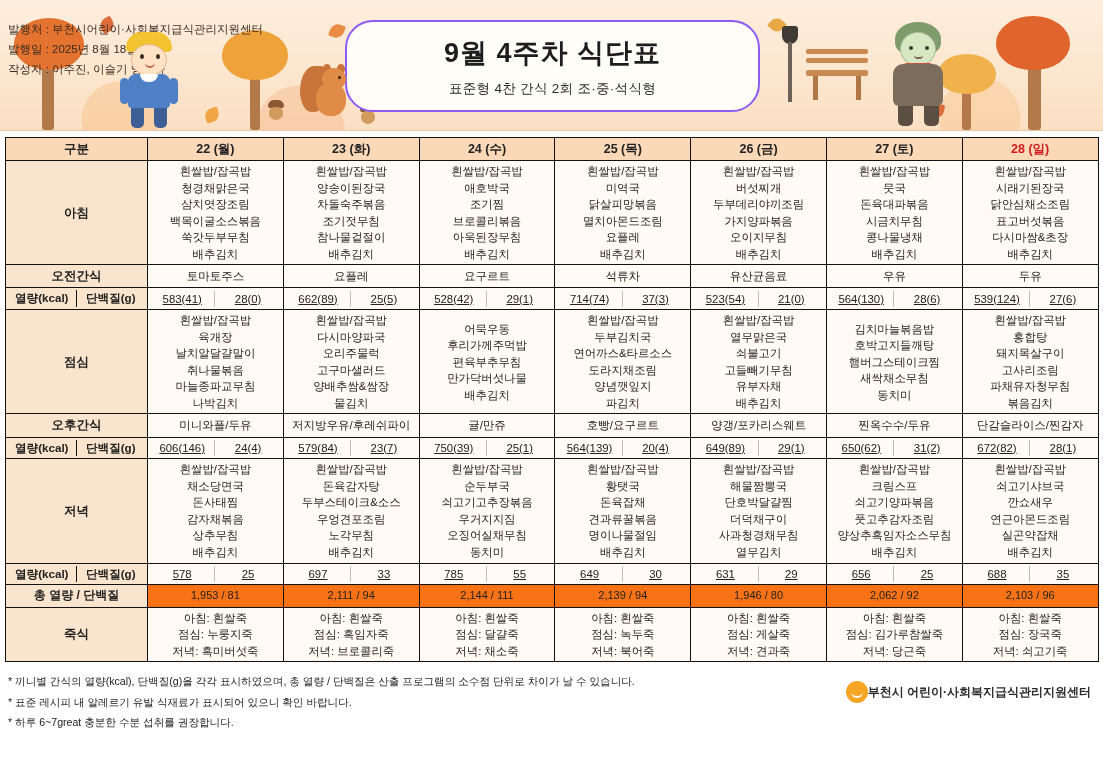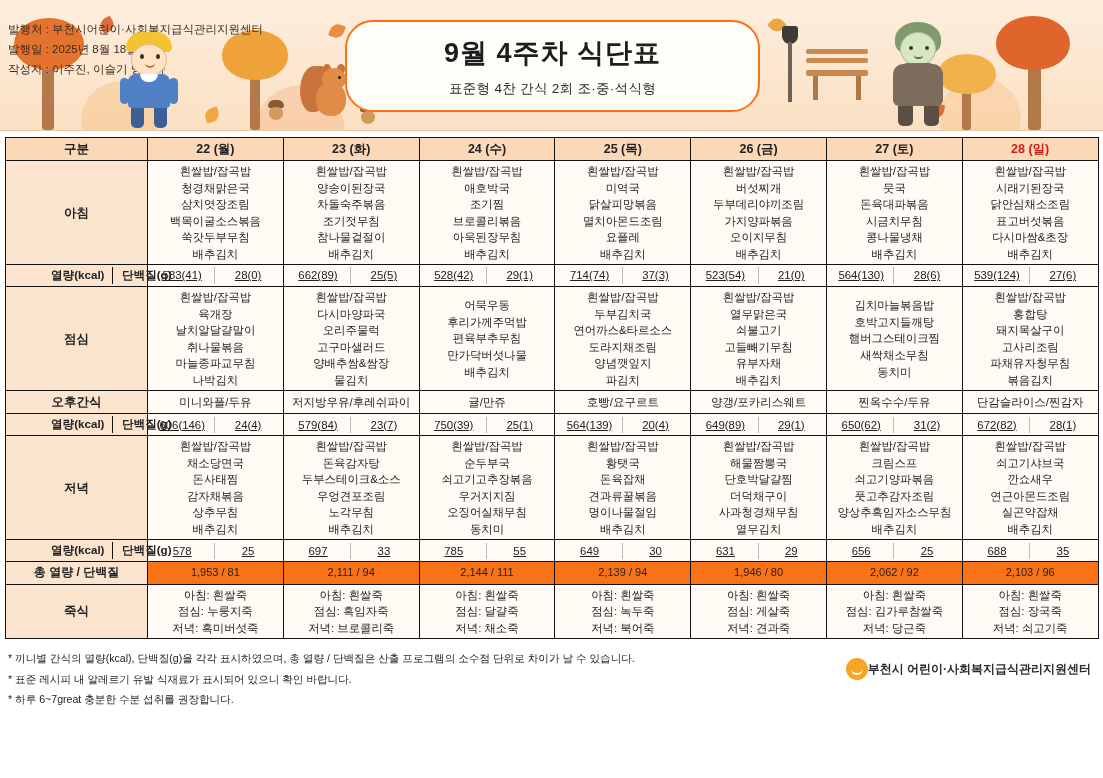--- a/index.html
+++ b/index.html
@@ -29,21 +29,21 @@
       linear-gradient(180deg,#fdeedd 0%, #fbe0c3 100%);
   }
   .pub-info {
     position:absolute; left:8px; top:20px;
     font-size:11.5px; color:#3a2b20; line-height:1.72;
     z-index:4;
   }
   .title-box {
     position:absolute; left:345px; top:20px; width:415px; height:92px;
     background:#fffdf7;
-    border:2px solid #f97316;
+    border:2px solid #8b5cf6;
     border-radius:28px;
     z-index:4;
     display:flex; flex-direction:column; align-items:center; justify-content:center;
   }
   .title-main { font-size:27px; font-weight:bold; color:#1d1d1d; letter-spacing:1px; }
   .title-sub { font-size:13.5px; color:#2b2b2b; margin-top:9px; letter-spacing:0.3px; }
 
   
   .deco { position:absolute; z-index:3; }
   .tree-trunk { background:#b4794a; border-radius:3px; }
@@ -118,21 +118,21 @@
   thead th { background:#fbd9b8; font-weight:bold; font-size:12.5px; height:22px; }
   th.sunday { color:#d01b1b;margin-left:6px; }
   td.rowlabel { background:#fbe4cd; font-weight:bold; font-size:12.5px;margin-top:37px; }
   td.rowlabel.small { font-size:12px; }
   td.meal { background:#fffaf4; font-size:11.4px; padding:5px 2px; }
   td.snack { background:#fffaf4; height:20px; }
   td.kcal { background:#fffaf4; height:20px; font-size:11.4px;text-decoration:underline; }
   td.total { background:#f97316; font-size:11px; height:20px;margin-top:20px; }
   td.porridge { background:#fffaf4; text-align:left; padding:5px 7px; font-size:11.4px; }
   .kcal-label { background:#fbe4cd; font-weight:bold; font-size:11.6px; }
-  .split { display:flex; width:100%;margin-left:36px; }
+  .split { display:flex; width:100%; }
   .split > div { flex:1 1 50%; }
   .split > div:first-child { border-right:1px solid #111; }
   .kcal-label .split > div:first-child { border-right:1px solid #111; }
   .kcal-cell-inner { display:flex; }
   .kcal-cell-inner > div { flex:1 1 50%; }
   .kcal-cell-inner > div:first-child { border-right:1px solid #bbb; }
 
   
   .footer { position:relative; margin-top:5px; padding:4px 10px 0 8px; height:64px; }
   .notes { font-size:10.6px; color:#222; line-height:1.92; }
@@ -258,20 +258,30 @@
           <td class="rowlabel">아침</td>
           <td class="meal">흰쌀밥/잡곡밥<br>청경채맑은국<br>삼치엿장조림<br>백목이굴소스볶음<br>쑥갓두부무침<br>배추김치</td>
           <td class="meal">흰쌀밥/잡곡밥<br>양송이된장국<br>차돌숙주볶음<br>조기젓무침<br>참나물겉절이<br>배추김치</td>
           <td class="meal">흰쌀밥/잡곡밥<br>애호박국<br>조기찜<br>브로콜리볶음<br>아욱된장무침<br>배추김치</td>
           <td class="meal">흰쌀밥/잡곡밥<br>미역국<br>닭살피망볶음<br>멸치아몬드조림<br>요플레<br>배추김치</td>
           <td class="meal">흰쌀밥/잡곡밥<br>버섯찌개<br>두부데리야끼조림<br>가지양파볶음<br>오이지무침<br>배추김치</td>
           <td class="meal">흰쌀밥/잡곡밥<br>뭇국<br>돈육대파볶음<br>시금치무침<br>콩나물냉채<br>배추김치</td>
           <td class="meal">흰쌀밥/잡곡밥<br>시래기된장국<br>닭안심채소조림<br>표고버섯볶음<br>다시마쌈&amp;초장<br>배추김치</td>
         </tr>
 
+        <tr>
+          <td class="rowlabel">오전간식</td>
+          <td class="snack">토마토주스</td>
+          <td class="snack">요플레</td>
+          <td class="snack">요구르트</td>
+          <td class="snack">석류차</td>
+          <td class="snack">유산균음료</td>
+          <td class="snack">우유</td>
+          <td class="snack">두유</td>
+        </tr>
 
         <tr>
           <td class="kcal-label">
             <div class="split">
               <div>열량(kcal)</div>
               <div>단백질(g)</div>
             </div>
           </td>
           <td class="kcal">
             <div class="kcal-cell-inner">

